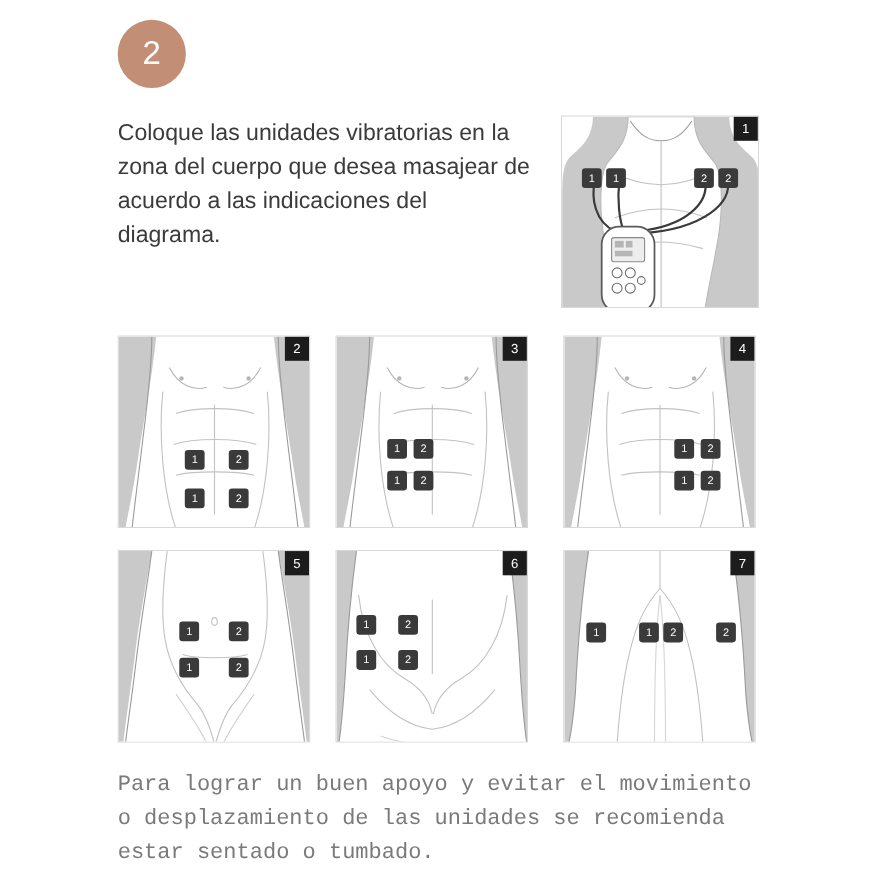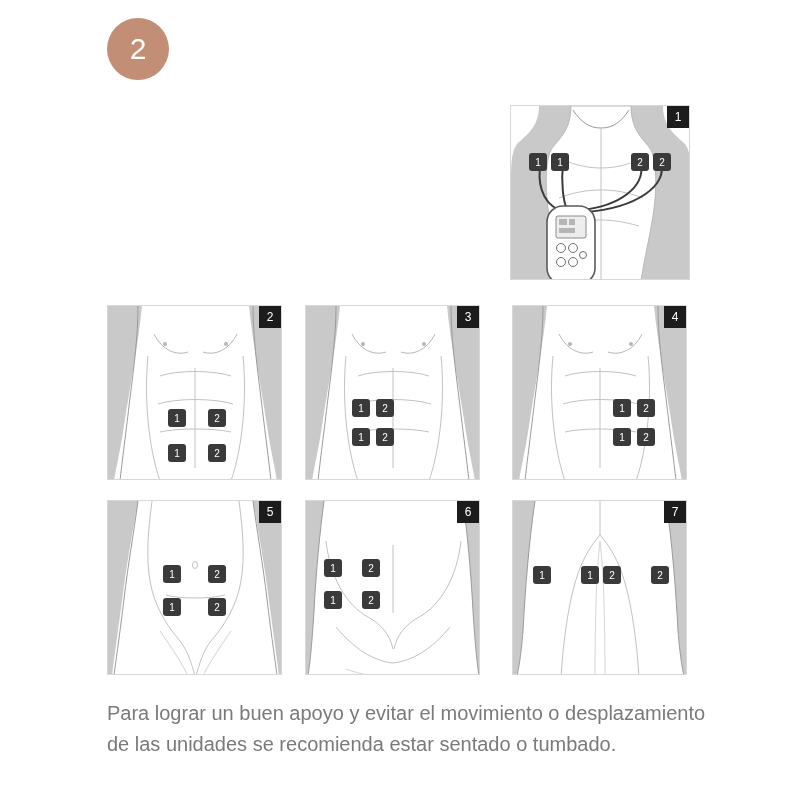--- a/index.html
+++ b/index.html
@@ -50,20 +50,21 @@
     color: #3b3b3b;
   }
   .outro-text {
     position: absolute;
     left: 107px;
     top: 698px;
     width: 600px;
     font-size: 20px;
     line-height: 31px;
     color: #7a7a7a;
+    font-family: Liberation Mono, monospace;
   }
 
   
   .panel {
     position: absolute;
     background: #ffffff;
     border: 1px solid #d8d8d8;
     box-sizing: border-box;
     overflow: hidden;
   }
@@ -104,20 +105,21 @@
 </style>
 </head>
 <body>
 
 <div class="page">
 
   <div class="step-badge">
     <span>2</span>
   </div>
 
+  <div class="intro-text">Coloque las unidades vibratorias en la zona del cuerpo que desea masajear de acuerdo a las indicaciones del diagrama.</div>
 
   <div class="panel" style="left:510px; top:105px; width:180px; height:175px;">
     <svg width="180" height="175" viewBox="0 0 180 175">
 
       <path d="M0 0 L180 0 L180 175 L0 175 Z" fill="#ffffff"></path>
       <path d="M28 0 C28 22 14 30 6 38 C0 46 0 60 0 80 L0 175 L180 175 L180 80 C180 60 180 46 174 38 C166 30 152 22 152 0 Z" fill="#c9c9c9"></path>
 
       <path d="M60 0 C60 26 46 34 40 44 C34 56 34 84 38 110 C42 134 48 160 50 175 L130 175 C132 160 138 134 142 110 C146 84 146 56 140 44 C134 34 120 26 120 0 Z" fill="#ffffff" stroke="#b9b9b9" stroke-width="1"></path>
 
       <path d="M62 4 C70 16 78 22 90 22 C102 22 110 16 118 4" fill="none" stroke="#9a9a9a" stroke-width="1"></path>

